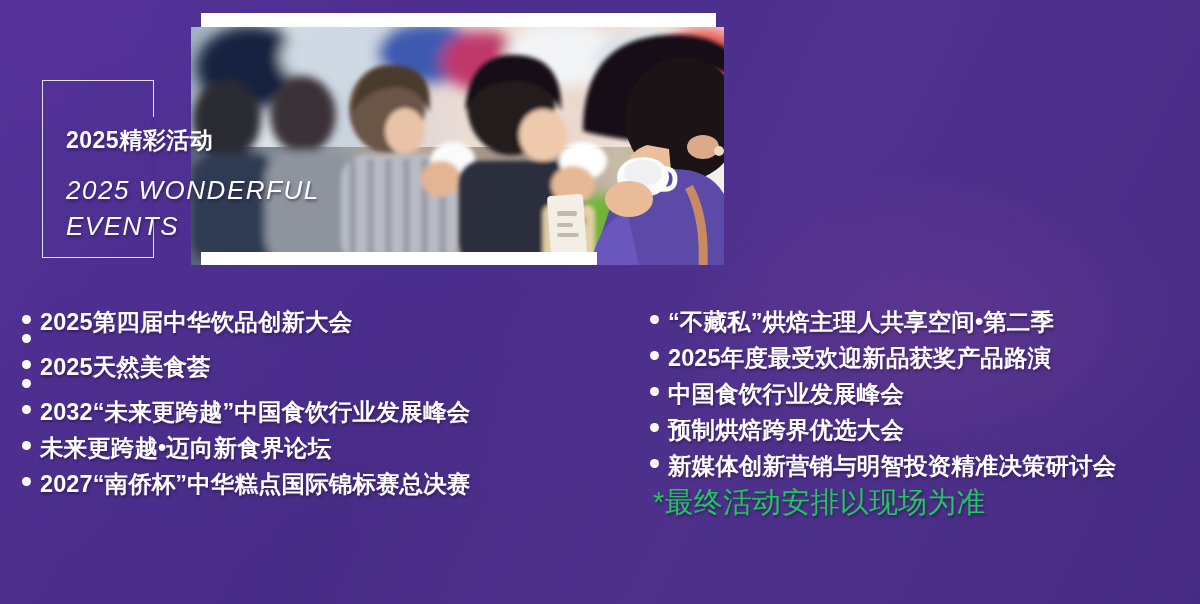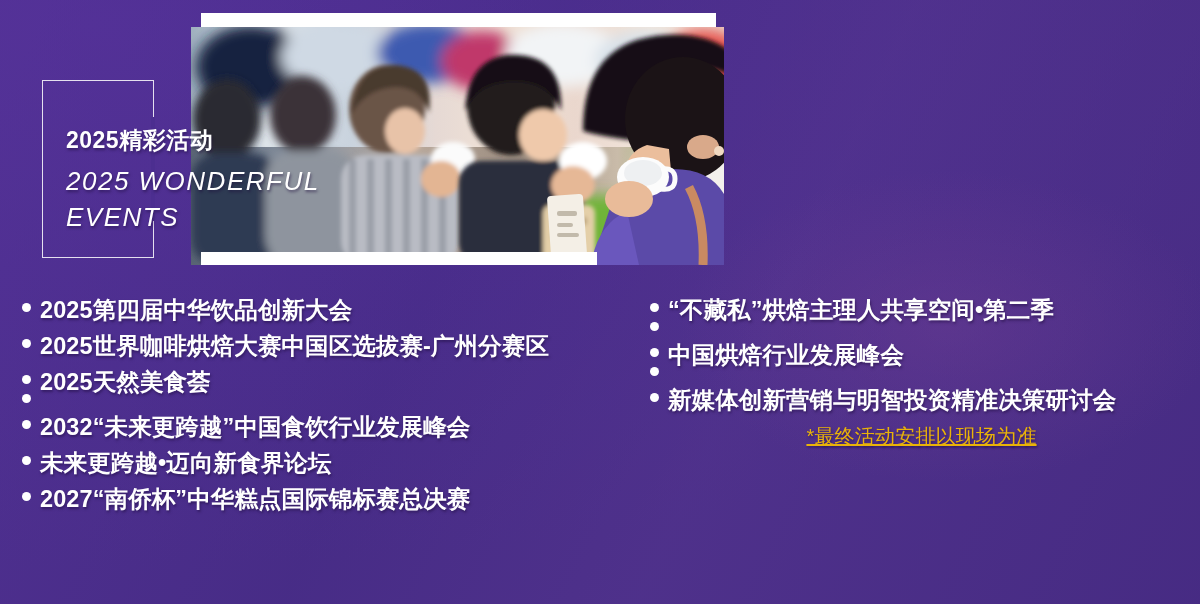--- a/index.html
+++ b/index.html
@@ -75,21 +75,21 @@
     font-weight: 700;
     color: #ffffff;
     letter-spacing: 0.5px;
     white-space: nowrap;
     text-shadow: 1px 2px 3px rgba(30,12,60,0.55);
     z-index: 5;
   }
   .hero-sub {
     position: absolute;
     left: 57px;
-    top: 163px;
+    top: 172px;
     font-size: 26px;
     font-style: italic;
     font-weight: 400;
     color: #ffffff;
     line-height: 36px;
     letter-spacing: 1.5px;
     white-space: pre-line;
     text-shadow: 1px 2px 3px rgba(30,12,60,0.55);
     z-index: 5;
   }
@@ -129,22 +129,21 @@
   
   .cols {
     position: absolute;
     left: 0;
     top: 288px;
     width: 1200px;
     height: 316px;
   }
   .col {
     position: absolute;
-    top: 4px;
-    text-align: center;
+    top: 16px;
   }
   .col-left  { left: 22px;  width: 620px; }
   .col-right { left: 650px; width: 540px; }
 
   .item {
     display: flex;
     align-items: baseline;
     color: #ffffff;
     font-size: 23.5px;
     font-weight: 700;
@@ -157,29 +156,28 @@
     flex: 0 0 auto;
     width: 9px;
     height: 9px;
     border-radius: 50%;
     background: #ffffff;
     margin-right: 9px;
     position: relative;
     top: -6px;
   }
   .note {
-    color: #eab308;
-    font-size: 20px;
+    color: #22c55e;
+    font-size: 29px;
     font-weight: 400;
     line-height: 36px;
     letter-spacing: 0.2px;
     white-space: nowrap;
     text-shadow: 1px 1.5px 2.5px rgba(28,10,58,0.5);
     padding-left: 3px;
-    text-decoration: underline;
   }
 </style>
 </head>
 <body>
 
 <div id="poster">
 
   <div class="bg-base"></div>
   <div class="bg-sheen"></div>
   <div class="bg-warm"></div>
@@ -311,21 +309,20 @@
 
   <div class="cols">
 
     <div class="col col-left">
       <div class="item">
         <span class="bullet"></span>
         <span>2025第四届中华饮品创新大会</span>
       </div>
       <div class="item">
         <span class="bullet"></span>
-        <span>2025世界咖啡烘焙大赛中国区选拔赛-广州分赛区</span>
       </div>
       <div class="item">
         <span class="bullet"></span>
         <span>2025天然美食荟</span>
       </div>
       <div class="item">
         <span class="bullet"></span>
       </div>
       <div class="item">
         <span class="bullet"></span>
@@ -341,27 +338,29 @@
       </div>
     </div>
 
     <div class="col col-right">
       <div class="item">
         <span class="bullet"></span>
         <span>“不藏私”烘焙主理人共享空间•第二季</span>
       </div>
       <div class="item">
         <span class="bullet"></span>
-      </div>
-      <div class="item">
-        <span class="bullet"></span>
-        <span>中国烘焙行业发展峰会</span>
-      </div>
-      <div class="item">
-        <span class="bullet"></span>
+        <span>2025年度最受欢迎新品获奖产品路演</span>
+      </div>
+      <div class="item">
+        <span class="bullet"></span>
+        <span>中国食饮行业发展峰会</span>
+      </div>
+      <div class="item">
+        <span class="bullet"></span>
+        <span>预制烘焙跨界优选大会</span>
       </div>
       <div class="item">
         <span class="bullet"></span>
         <span>新媒体创新营销与明智投资精准决策研讨会</span>
       </div>
       <div class="note">*最终活动安排以现场为准</div>
     </div>
 
   </div>
 </div>

